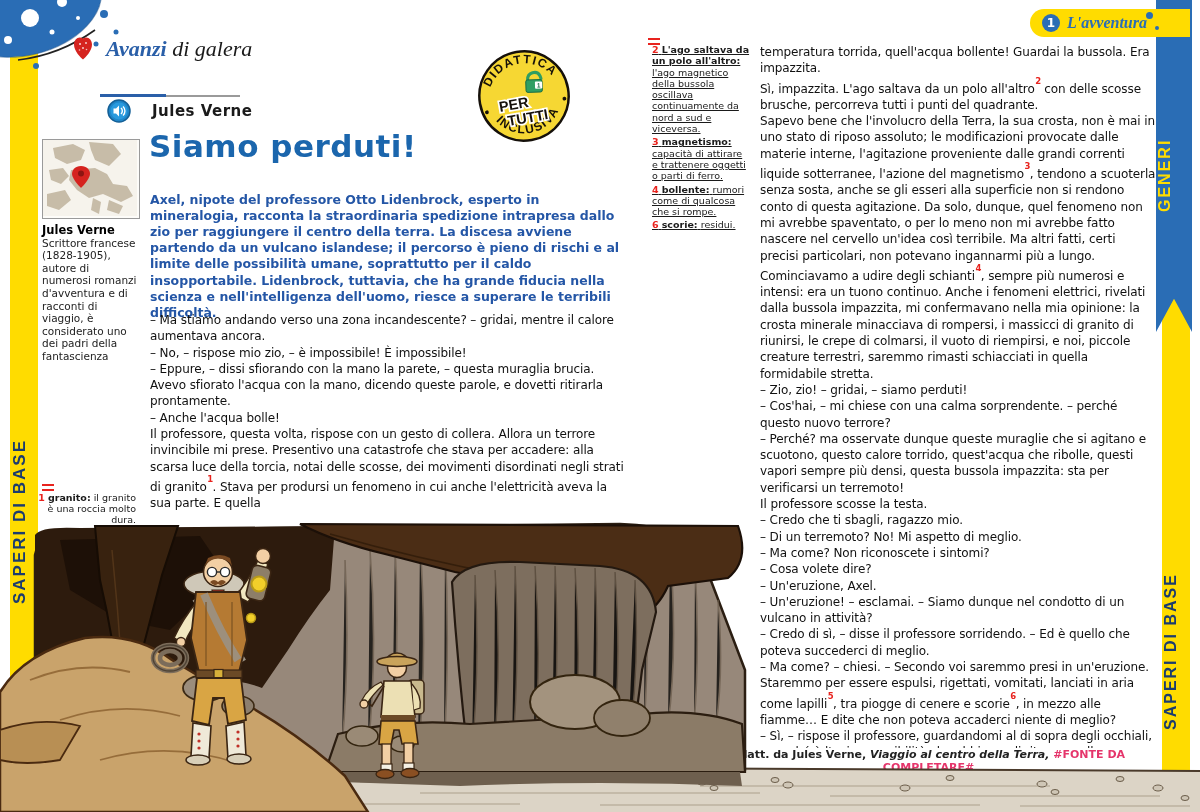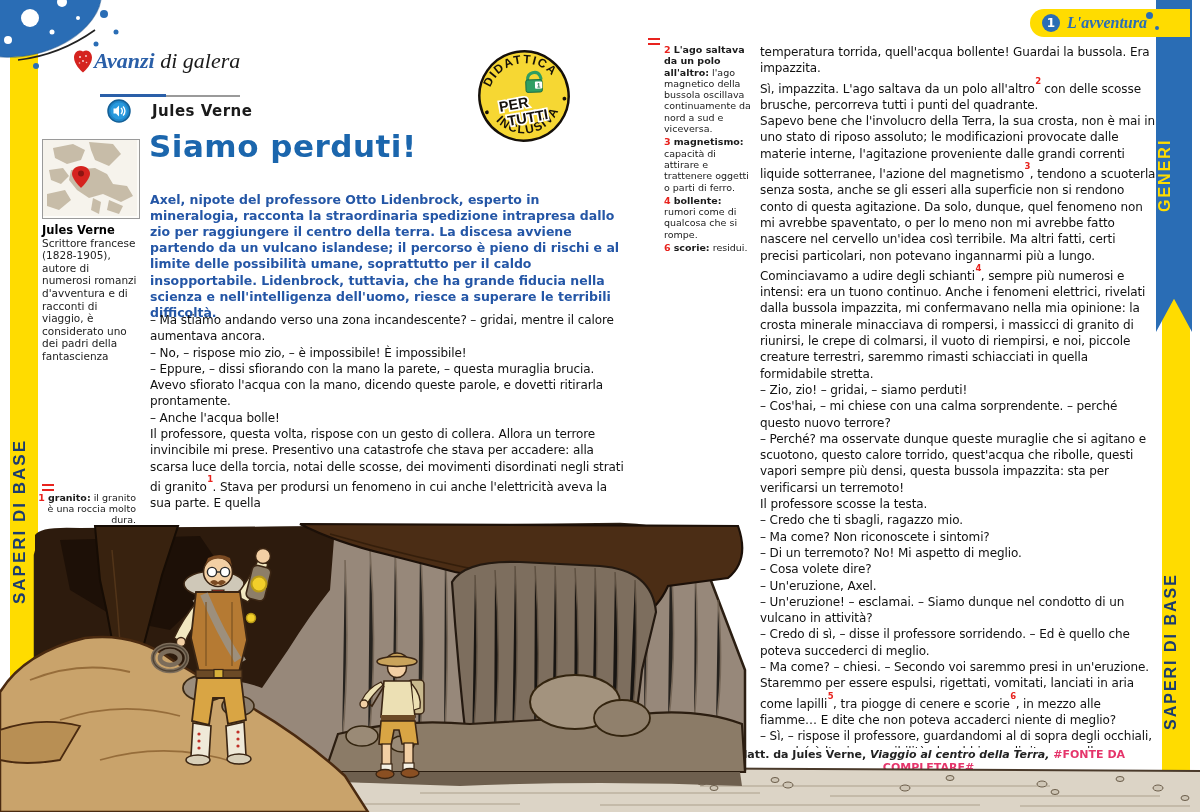--- a/index.html
+++ b/index.html
@@ -16,40 +16,40 @@
   .ribbon .vtab{left:0;top:80px;width:36px;height:190px;color:#ffdc00;font-size:16px;}
   
   .unit-band{position:absolute;left:1030px;top:9px;width:160px;height:28px;background:#ffdc00;
              border-radius:14px 0 0 14px;display:flex;align-items:center;gap:7px;padding-left:12px;box-sizing:border-box;}
   .unit-num{width:18px;height:18px;border-radius:50%;background:#2a6db5;color:#fff;font-weight:bold;
             font-size:12px;display:flex;align-items:center;justify-content:center;}
   .unit-label{color:#2a6db5;font-weight:bold;font-style:italic;font-size:16px;
               font-family:"Liberation Serif",serif;}
   .bdot{position:absolute;border-radius:50%;background:#2a6db5;}
   
-  .series{position:absolute;left:72px;top:48px;display:flex;align-items:center;gap:0;}
+  .series{position:absolute;left:72px;top:36px;display:flex;align-items:flex-start;gap:12px;}
   .series-title{font-family:"Liberation Serif",serif;font-style:italic;font-size:22px;}
   .series-title .em{color:#2a5fa8;font-weight:bold;}
   .rule-blue{position:absolute;left:100px;top:94px;width:66px;height:3px;background:#2a5fa8;}
   .rule-gray{position:absolute;left:166px;top:95px;width:74px;height:1.5px;background:#9a9a9a;}
   
   .author-label{position:absolute;left:152px;top:102px;font-size:15px;font-weight:bold;letter-spacing:.5px;}
   .page-title{position:absolute;left:149px;top:128px;font-size:31px;font-weight:bold;color:#1b66ad;letter-spacing:.5px;}
   .intro{position:absolute;left:150px;top:179px;width:474px;font-size:12.5px;line-height:16.2px;
          font-weight:bold;color:#2456a6;}
   
   .map-box{position:absolute;left:42px;top:139px;width:96px;height:78px;border:1px solid #9a9a9a;background:#fdfcf9;}
   .bio{position:absolute;left:42px;top:224px;width:97px;font-size:10.5px;line-height:12.6px;color:#222;}
   .bio b{display:block;font-size:11.5px;color:#000;}
   
   .dashmark{position:absolute;width:12px;height:2px;border-top:2px solid #e8231e;border-bottom:2px solid #e8231e;padding-top:1px;background:transparent;}
   .margin-note{position:absolute;left:36px;top:492px;width:100px;font-size:9.5px;line-height:11.2px;text-align:right;}
   .nnum{color:#e8231e;font-weight:bold;}
   .notes{position:absolute;left:648px;top:44px;width:103px;font-size:9.5px;line-height:11.3px;}
-  .notes p{margin:0 0 2px 16px;}
+  .notes p{margin:0 0 2px 4px;text-decoration:underline;}
   
   .col{font-size:12px;line-height:16.3px;letter-spacing:-0.1px;color:#111;}
   .col p{margin:0;}
   .col-left{position:absolute;left:150px;top:312px;width:474px;height:218px;overflow:hidden;}
   .col-right{position:absolute;left:760px;top:44px;width:397px;height:704px;overflow:hidden;}
   sup.ref{color:#e8231e;font-weight:bold;font-size:8.5px;position:relative;top:-4px;left:.5px;}
   .attribution{position:absolute;left:700px;top:748px;width:457px;text-align:center;font-size:11px;font-weight:bold;color:#222;}
   .attribution .work{font-style:italic;}
   .attribution .src{color:#e5356b;}
   
@@ -170,22 +170,22 @@
   </div>
 <div class="col col-right">
     <p>temperatura torrida, quell'acqua bollente! Guardai la bussola. Era impazzita.</p>
     <p>Sì, impazzita. L'ago saltava da un polo all'altro<sup class="ref">2</sup> con delle scosse brusche, percorreva tutti i punti del quadrante.</p>
     <p>Sapevo bene che l'involucro della Terra, la sua crosta, non è mai in uno stato di riposo assoluto; le modificazioni provocate dalle materie interne, l'agitazione proveniente dalle grandi correnti liquide sotterranee, l'azione del magnetismo<sup class="ref">3</sup>, tendono a scuoterla senza sosta, anche se gli esseri alla superficie non si rendono conto di questa agitazione. Da solo, dunque, quel fenomeno non mi avrebbe spaventato, o per lo meno non mi avrebbe fatto nascere nel cervello un'idea così terribile. Ma altri fatti, certi precisi particolari, non potevano ingannarmi più a lungo. Cominciavamo a udire degli schianti<sup class="ref">4</sup>, sempre più numerosi e intensi: era un tuono continuo. Anche i fenomeni elettrici, rivelati dalla bussola impazzita, mi confermavano nella mia opinione: la crosta minerale minacciava di rompersi, i massicci di granito di riunirsi, le crepe di colmarsi, il vuoto di riempirsi, e noi, piccole creature terrestri, saremmo rimasti schiacciati in quella formidabile stretta.</p>
     <p>– Zio, zio! – gridai, – siamo perduti!</p>
     <p>– Cos'hai, – mi chiese con una calma sorprendente. – perché questo nuovo terrore?</p>
     <p>– Perché? ma osservate dunque queste muraglie che si agitano e scuotono, questo calore torrido, quest'acqua che ribolle, questi vapori sempre più densi, questa bussola impazzita: sta per verificarsi un terremoto!</p>
     <p>Il professore scosse la testa.</p>
     <p>– Credo che ti sbagli, ragazzo mio.</p>
+    <p>– Di un terremoto? No! Mi aspetto di meglio.</p>
     <p>– Ma come? Non riconoscete i sintomi?</p>
-    <p>– Di un terremoto? No! Mi aspetto di meglio.</p>
     <p>– Cosa volete dire?</p>
     <p>– Un'eruzione, Axel.</p>
     <p>– Un'eruzione! – esclamai. – Siamo dunque nel condotto di un vulcano in attività?</p>
     <p>– Credo di sì, – disse il professore sorridendo. – Ed è quello che poteva succederci di meglio.</p>
     <p>– Ma come? – chiesi. – Secondo voi saremmo presi in un'eruzione. Staremmo per essere espulsi, rigettati, vomitati, lanciati in aria come lapilli<sup class="ref">5</sup>, tra piogge di cenere e scorie<sup class="ref">6</sup>, in mezzo alle fiamme… E dite che non poteva accaderci niente di meglio?</p>
     <p>– Sì, – rispose il professore, guardandomi al di sopra degli occhiali, – perché è l'unica possibilità che abbiamo di ritornare alla superficie della terra.</p>
   </div>
 
 <div class="attribution">
   <span>adatt. da Jules Verne, </span><span class="work">Viaggio al centro della Terra, </span><span class="src">#FONTE DA COMPLETARE#</span>

